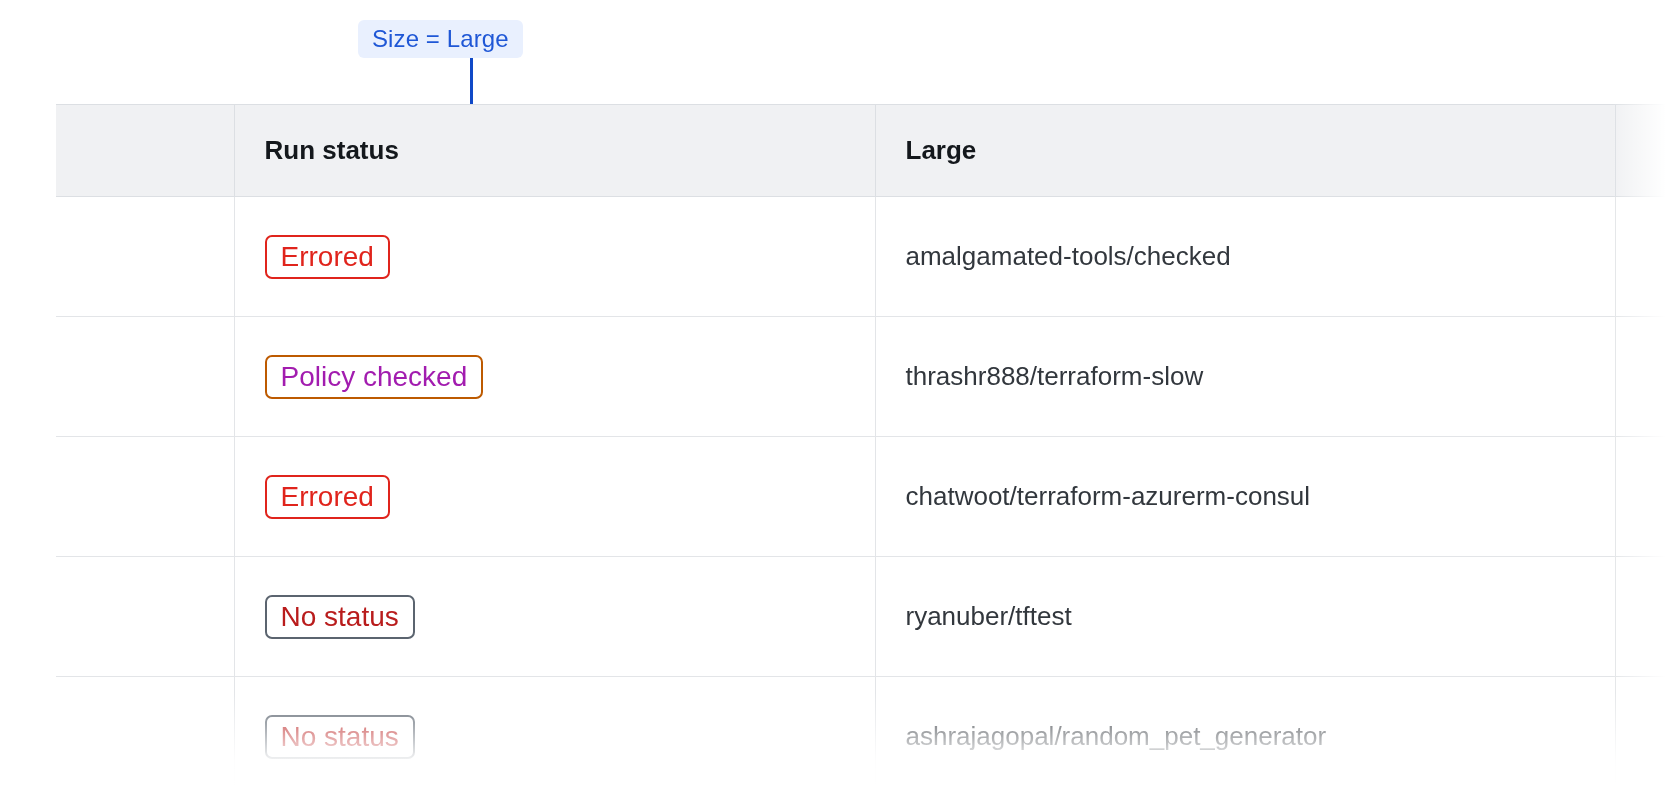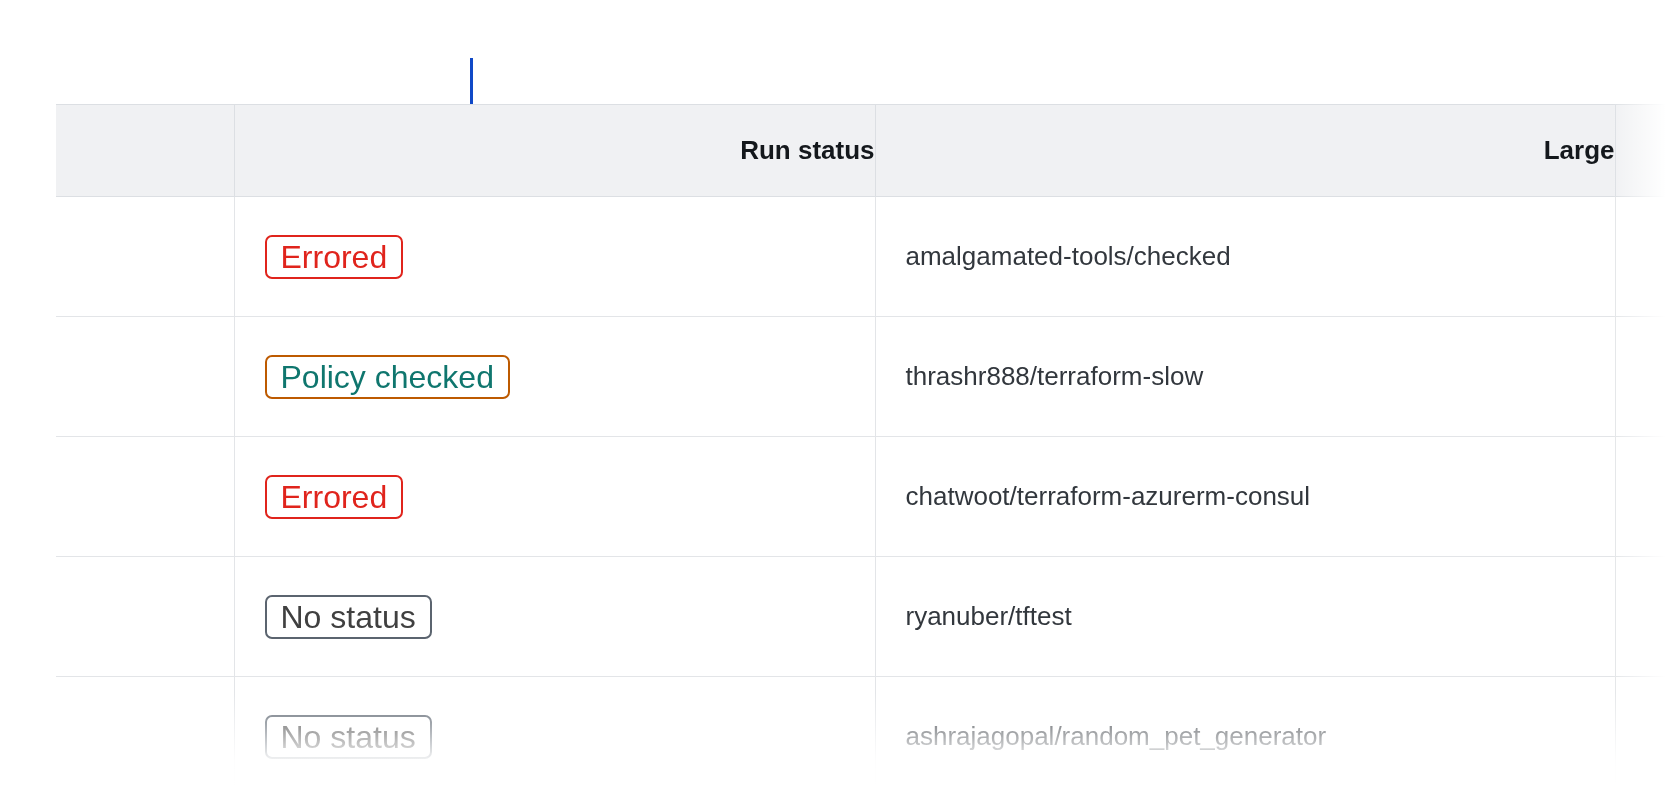--- a/index.html
+++ b/index.html
@@ -78,21 +78,21 @@
   .tbl col.c-status { width: 641px; }
   .tbl col.c-repo   { width: 740px; }
   .tbl col.c-tail   { width: 81px; }
 
   .tbl thead th {
     height: 92px;
     background: #f0f1f3;
     border-top: 1px solid #dcdfe3;
     border-bottom: 1px solid #dcdfe3;
     border-right: 1px solid #dcdfe3;
-    text-align: right;
+    text-align: left;
     vertical-align: middle;
     font-size: 26px;
     font-weight: bold;
     color: #14181c;
     padding: 0 0 0 30px;
   }
   .tbl thead th.c-pick-h  { padding: 0; }
   .tbl thead th.c-tail-h  { border-right: none; }
 
   .tbl tbody td {
@@ -112,26 +112,26 @@
   
   .pill {
     display: inline-flex;
     align-items: center;
     justify-content: center;
     height: 44px;
     padding: 0 14px;
     border-radius: 7px;
     border: 2px solid;
     background: #ffffff;
-    font-size: 32px;
+    font-size: 28px;
     line-height: 1;
   }
   .pill.errored        { border-color: #e0241c; color: #e0241c; }
-  .pill.policy-checked { border-color: #bd5a00; color: #0f766e; }
-  .pill.no-status      { border-color: #5b646f; color: #404040; }
+  .pill.policy-checked { border-color: #bd5a00; color: #a21caf; }
+  .pill.no-status      { border-color: #5b646f; color: #b91c1c; }
 
   
   .fade-left {
     position: absolute;
     left: 0; top: 0;
     width: 46px; height: 100%;
     background: linear-gradient(to right, #ffffff 20%, rgba(255,255,255,0) 100%);
     pointer-events: none;
   }
   .fade-right {
@@ -147,20 +147,21 @@
     width: 100%; height: 96px;
     background: linear-gradient(to bottom, rgba(255,255,255,0) 0%, rgba(255,255,255,0.93) 72%, #ffffff 100%);
     pointer-events: none;
   }
 </style>
 </head>
 <body>
 
 <div id="stage">
 
+  <div class="callout">Size = Large</div>
   <div class="callout-line"></div>
   <div class="callout-dot"></div>
 
   <div class="table-wrap">
     <table class="tbl">
       <colgroup>
         <col class="c-pick">
           <col class="c-status">
           <col class="c-repo">
           <col class="c-tail">

